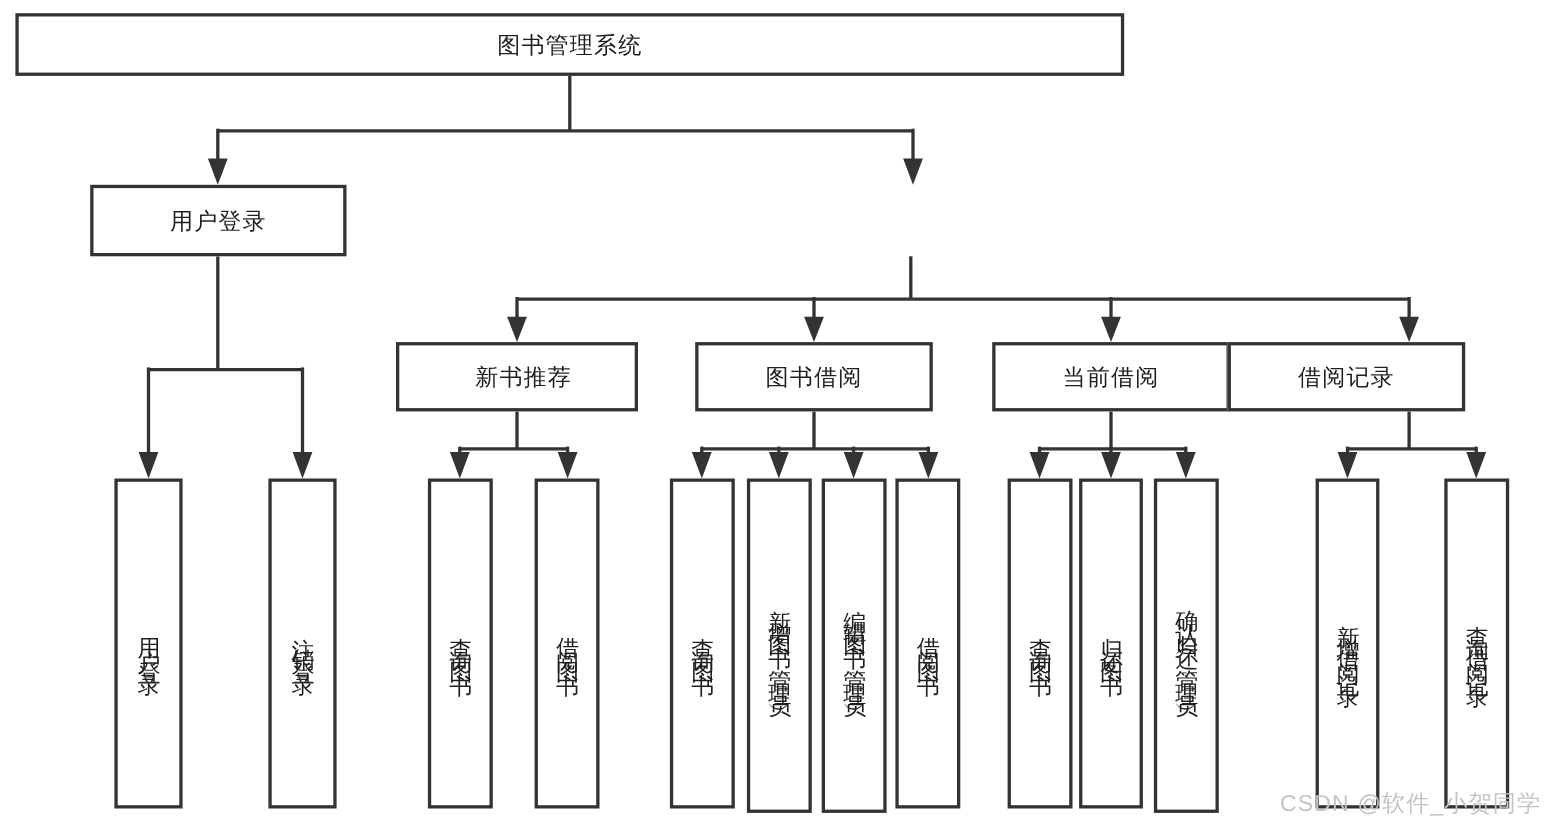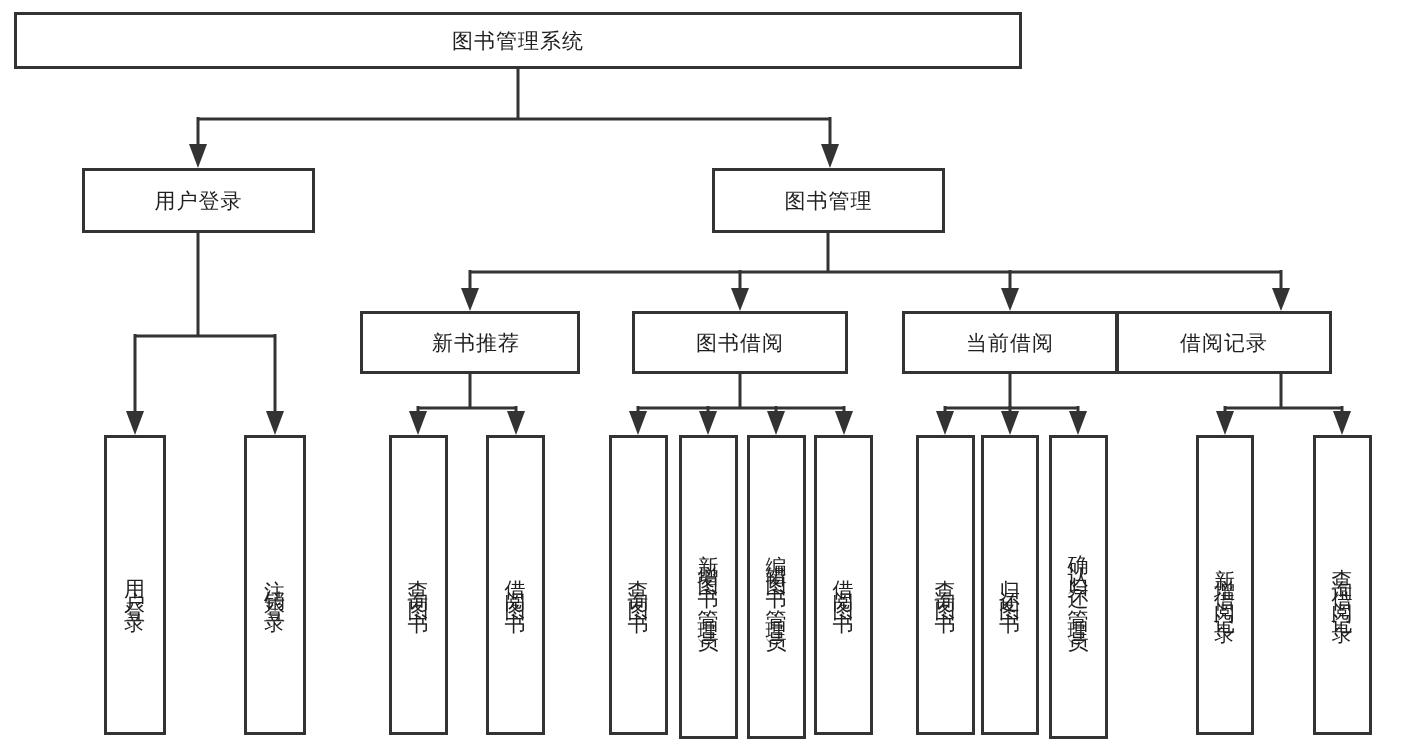--- a/index.html
+++ b/index.html
@@ -133,23 +133,20 @@
     </g>
   </svg>
 
   <div class="node h" style="left:14px; top:12px; width:1008px; height:57px;">
     <span>图书管理系统</span>
   </div>
 
   <div class="node h" style="left:82px; top:168px; width:233px; height:65px;">
     <span>用户登录</span>
   </div>
-  <div class="node h" style="left:712px; top:168px; width:233px; height:65px;">
-    <span>图书管理</span>
-  </div>
 
   <div class="node h" style="left:360px; top:311px; width:220px; height:63px;padding-left:12px;">
     <span>新书推荐</span>
   </div>
   <div class="node h" style="left:632px; top:311px; width:216px; height:63px;">
     <span>图书借阅</span>
   </div>
   <div class="node h" style="left:902px; top:311px; width:216px; height:63px;font-family:Liberation Serif, serif;">
     <span>当前借阅</span>
   </div>
@@ -194,14 +191,15 @@
     <span class="vtext">确认归还（管理员）</span>
   </div>
 
   <div class="node v" style="left:1196px; top:435px; width:58px; height:300px;">
     <span class="vtext">新增借阅记录</span>
   </div>
   <div class="node v" style="left:1313px; top:435px; width:59px; height:300px;">
     <span class="vtext">查询借阅记录</span>
   </div>
 
+  <div class="watermark">CSDN @软件_小贺同学</div>
 
 </div>
 
 </body></html>

